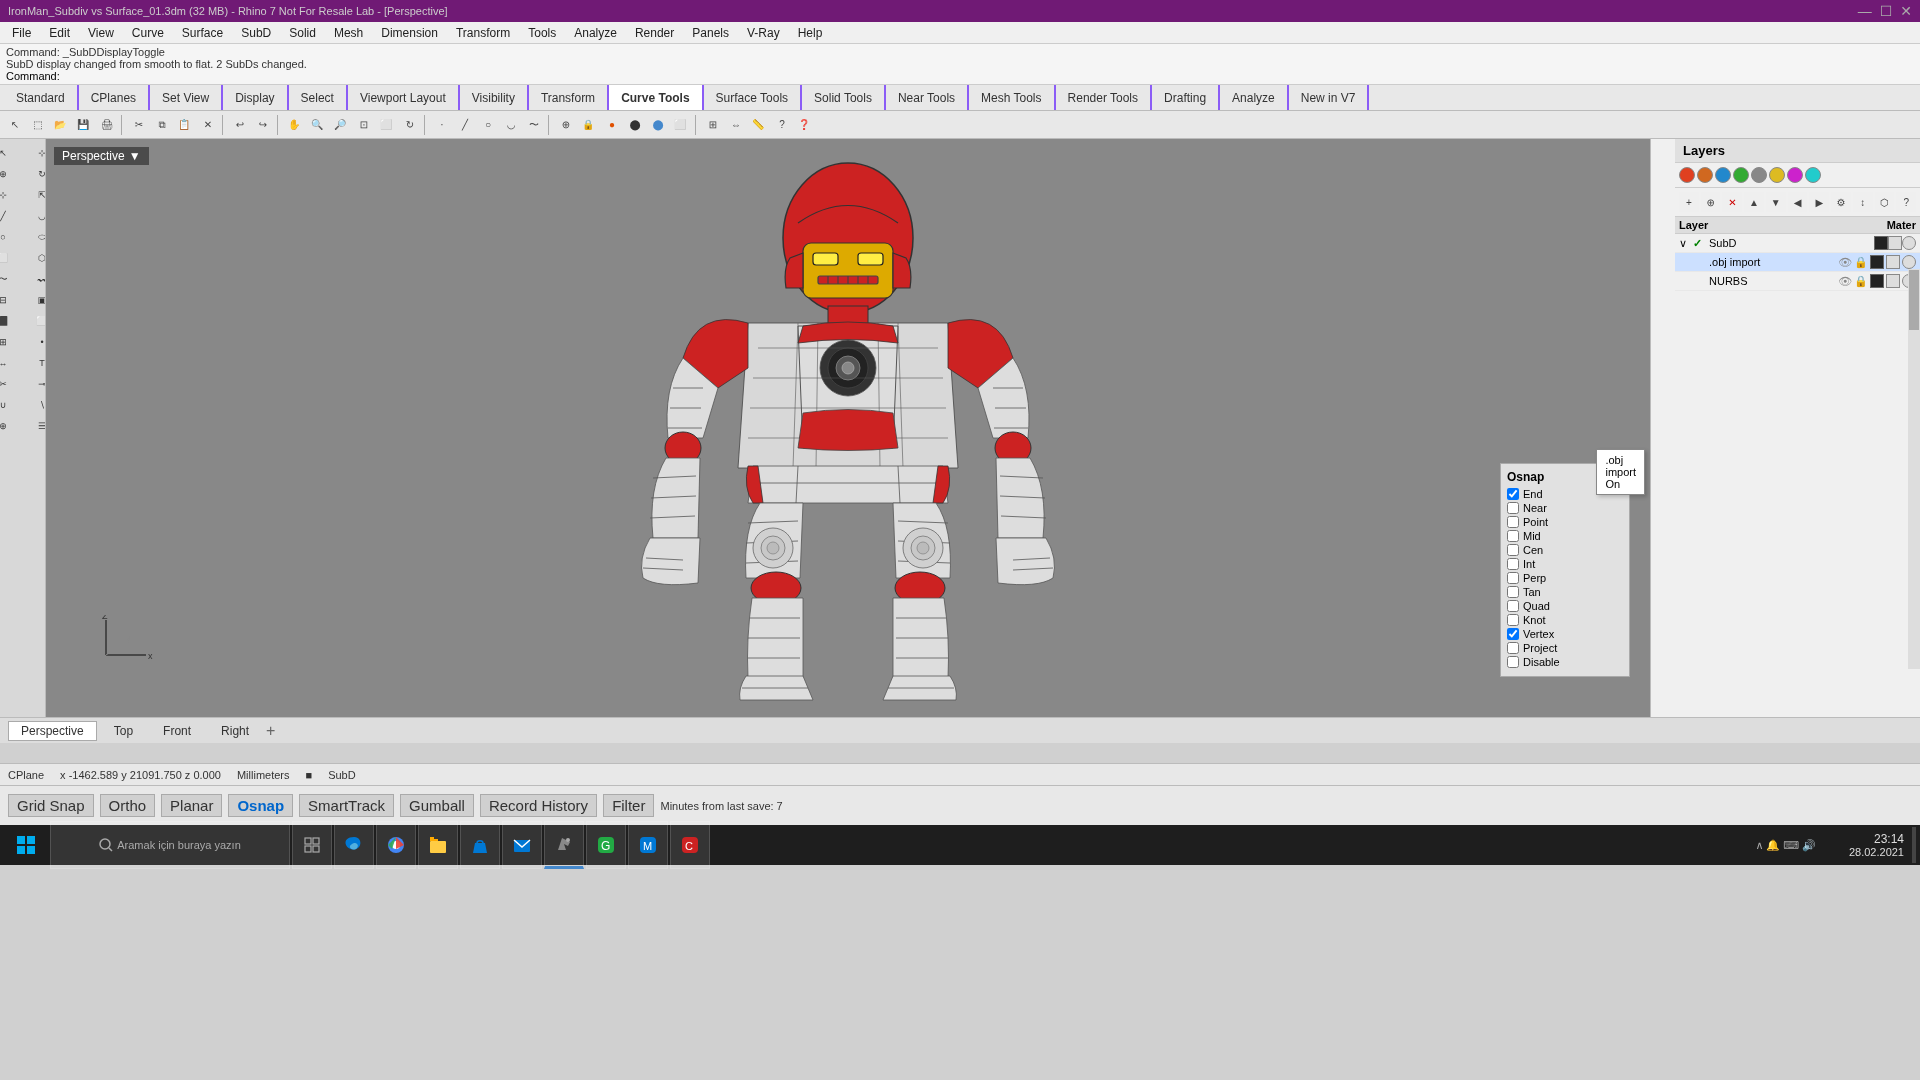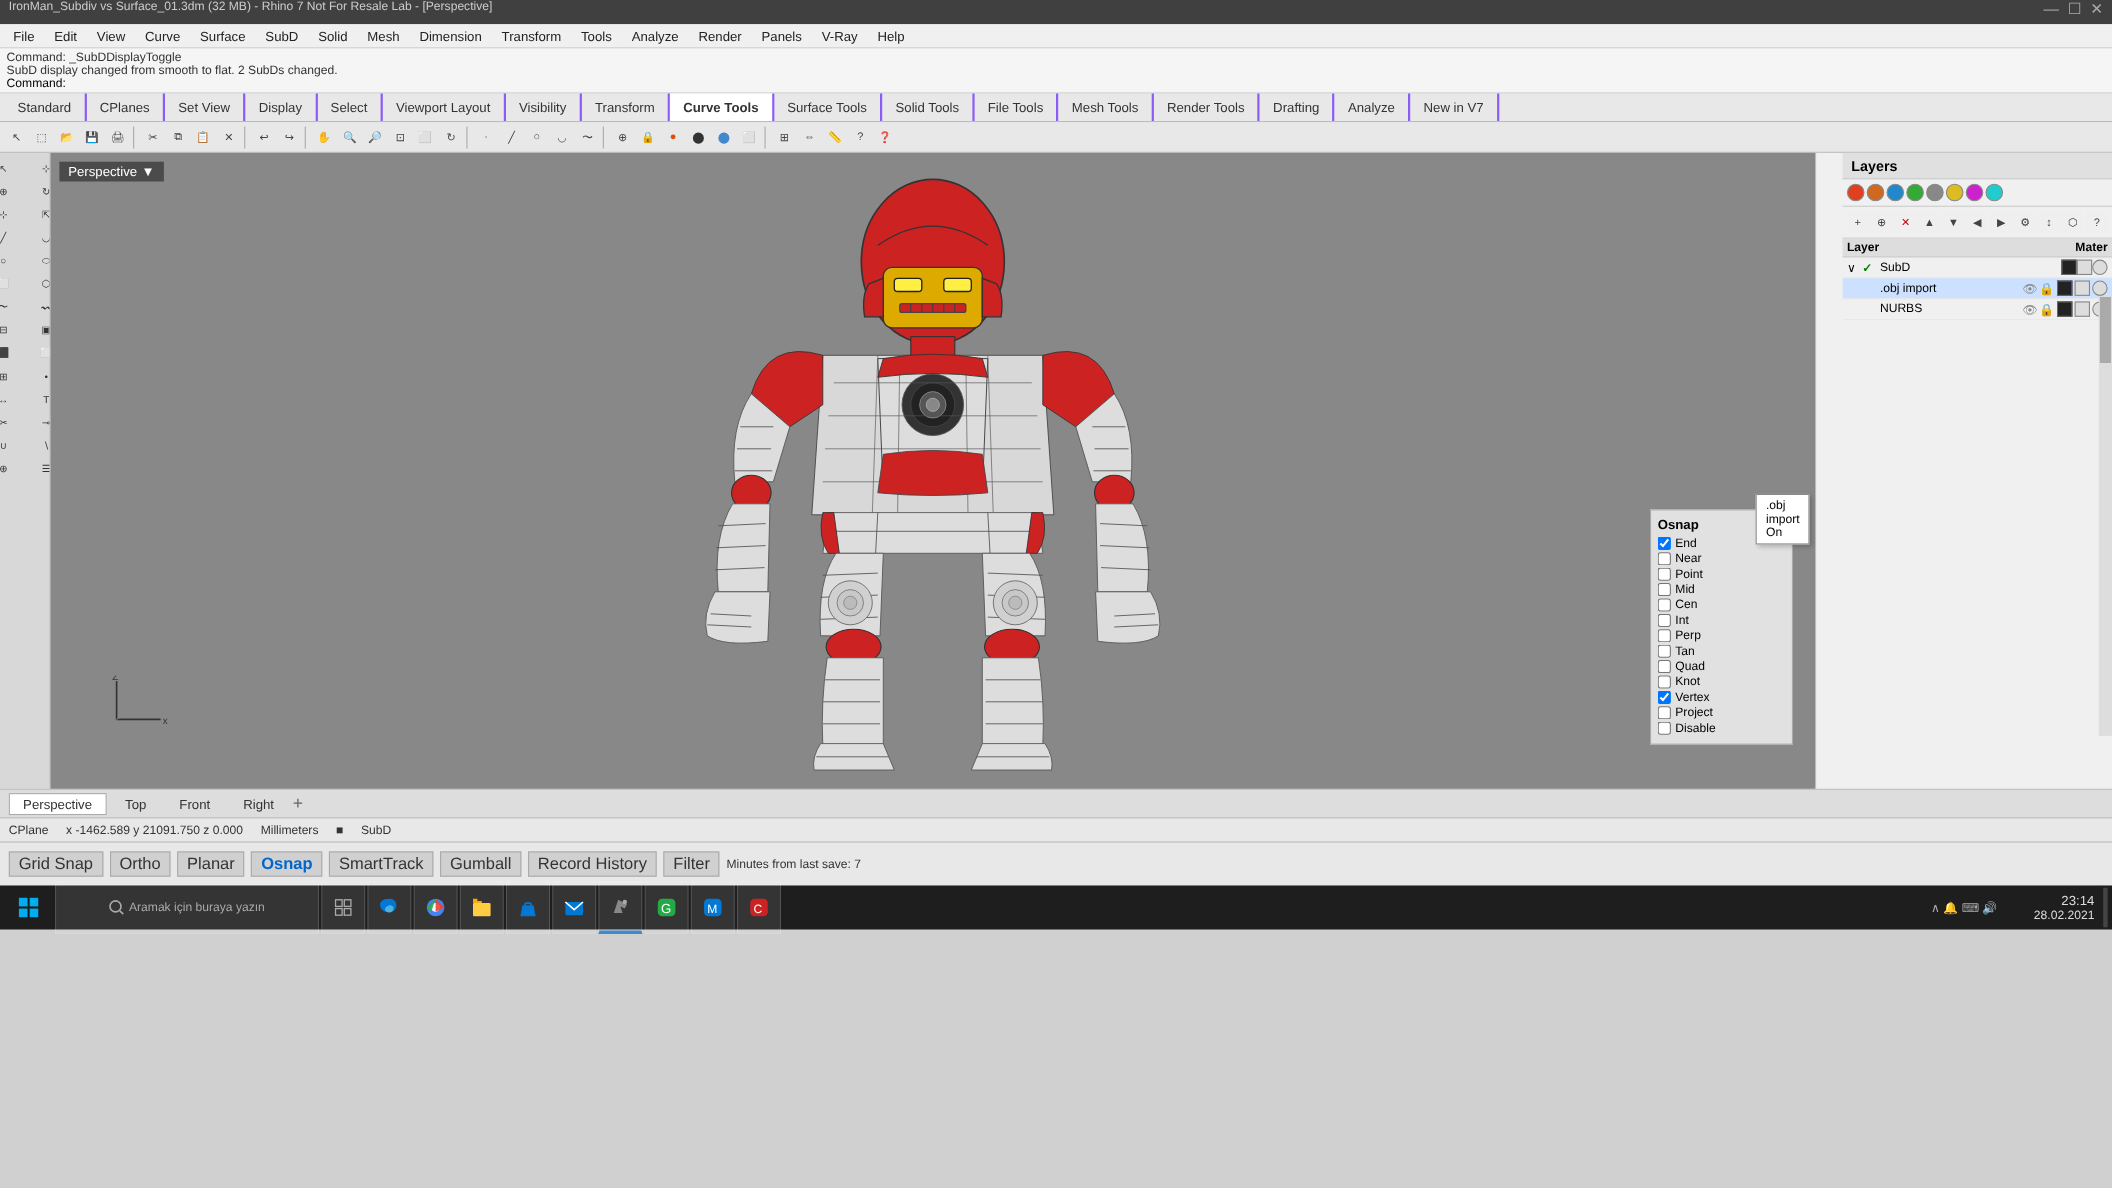--- a/index.html
+++ b/index.html
@@ -1,21 +1,21 @@
 <!DOCTYPE html>
 <html><head>
   <meta charset="utf-8">
   <style>
     * { margin: 0; padding: 0; box-sizing: border-box; }
     body { width: 1920px; height: 1080px; overflow: hidden; font-family: 'Segoe UI', Arial, sans-serif; font-size: 12px; background: #d0d0d0; }
 
     
     #titlebar {
-      width: 100%; height: 22px; background: #404040;
-      display: flex; align-items: flex-start; justify-content: space-between;
+      width: 100%; height: 22px; background: #701a75;
+      display: flex; align-items: center; justify-content: space-between;
       color: #ccc; font-size: 11px; padding: 0 8px;
     }
     #titlebar-controls { display: flex; gap: 8px; }
     #titlebar-controls span { cursor: pointer; color: #aaa; font-size: 14px; }
 
     
     #menubar {
       width: 100%; height: 22px; background: #f0f0f0;
       display: flex; align-items: center; padding: 0 4px;
       border-bottom: 1px solid #ccc; gap: 2px;
@@ -172,21 +172,21 @@
     .vp-tab {
       padding: 2px 12px; font-size: 12px; cursor: pointer; color: #333;
       border: 1px solid transparent;
     }
     .vp-tab-active { background: #fff; border-color: #aaa; }
     .vp-tab-add { font-size: 16px; cursor: pointer; color: #666; }
 
     
     #statusbar {
       height: 22px; background: #e8e8e8; border-top: 1px solid #bbb;
-      display: flex; align-items: center; padding: 0 8px; gap: 16px; font-size: 11px;
+      display: flex; align-items: center; padding: 0 8px; gap: 16px; font-size: 11px; margin-top: 20px;
     }
     .status-item { color: #333; }
 
     
     #statusbar2 {
       height: 40px; background: #e8e8e8; border-top: 1px solid #bbb;
       display: flex; align-items: center; padding: 0 8px; gap: 6px; font-size: 11px;
     }
     .status-btn {
       padding: 2px 8px; background: #d0d0d0; border: 1px solid #aaa;
@@ -270,21 +270,21 @@
   <span class="tab-item">CPlanes</span>
   <span class="tab-item">Set View</span>
   <span class="tab-item">Display</span>
   <span class="tab-item">Select</span>
   <span class="tab-item">Viewport Layout</span>
   <span class="tab-item">Visibility</span>
   <span class="tab-item">Transform</span>
   <span class="tab-item tab-active">Curve Tools</span>
   <span class="tab-item">Surface Tools</span>
   <span class="tab-item">Solid Tools</span>
-  <span class="tab-item">File Tools</span>
+  <span class="tab-item">Near Tools</span>
   <span class="tab-item">Mesh Tools</span>
   <span class="tab-item">Render Tools</span>
   <span class="tab-item">Drafting</span>
   <span class="tab-item">Analyze</span>
   <span class="tab-item">New in V7</span>
 </div>
 
 <div id="toolbar">
 
   <button class="tool-btn">↖</button>

